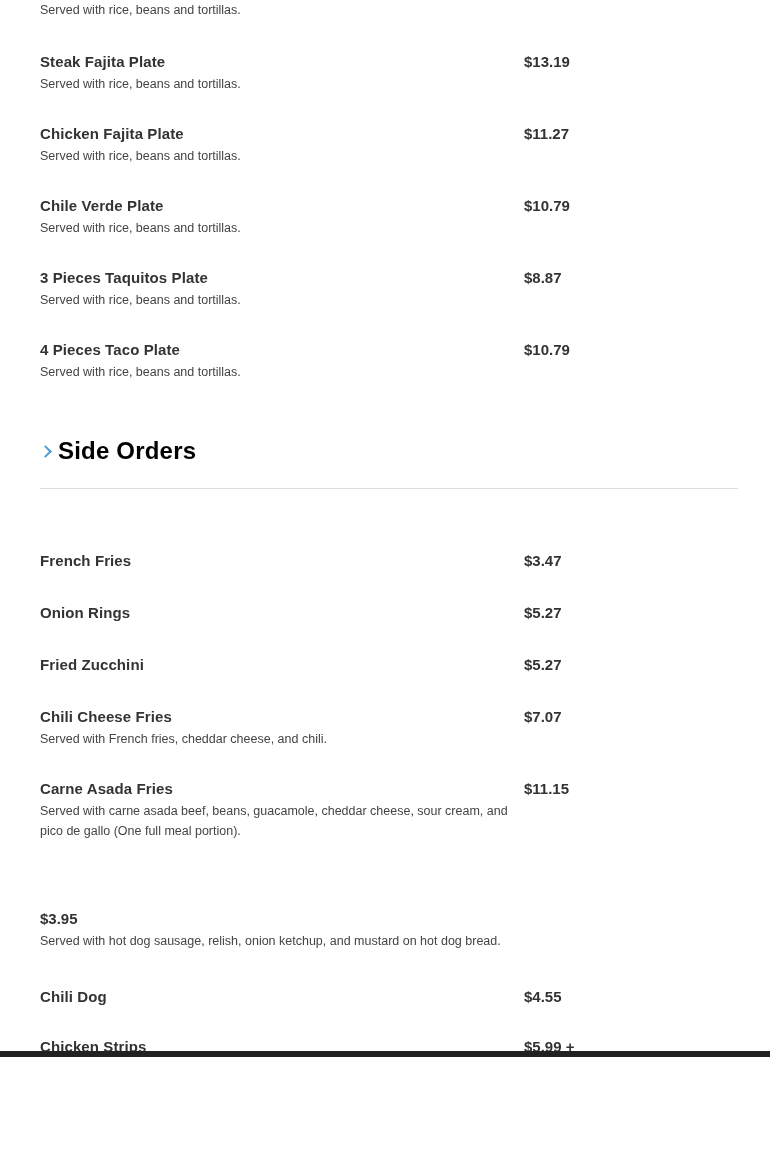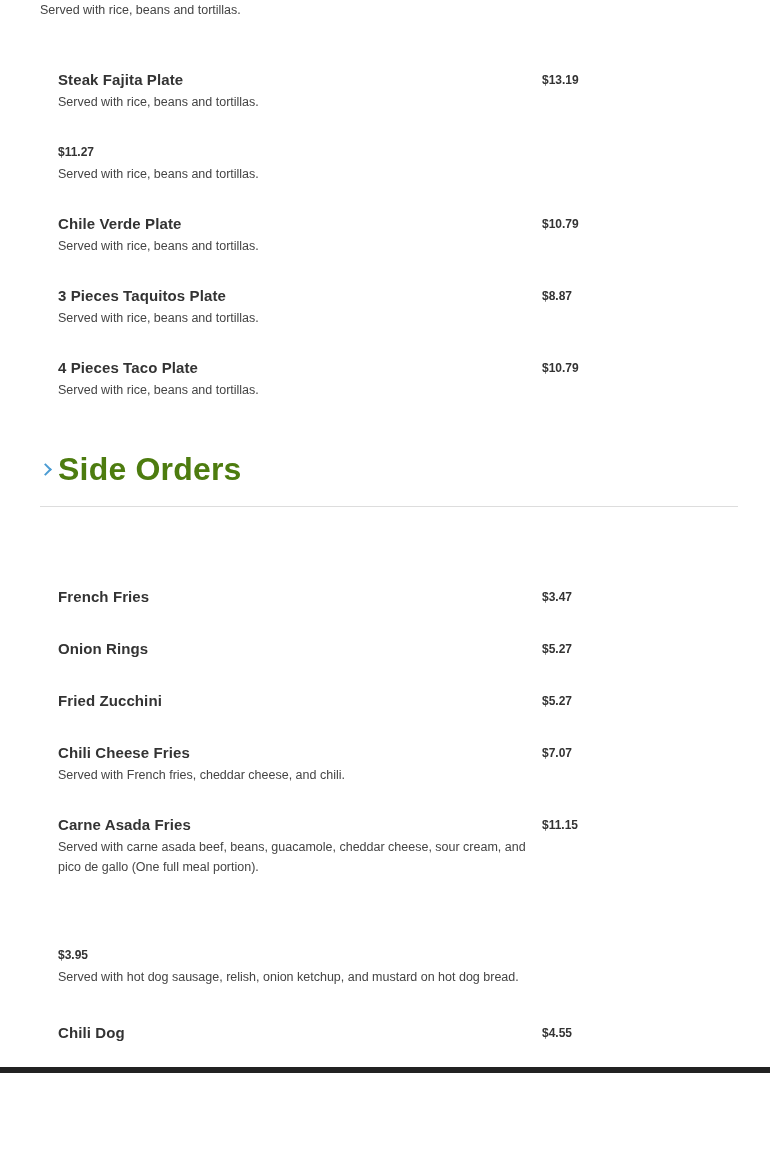--- a/index.html
+++ b/index.html
@@ -16,21 +16,21 @@
     overflow: hidden;
   }
   .page {
     width: 747px;
     position: relative;
   }
   .menu-section {
     padding: 0 0 0 0;
   }
   .items {
-    margin: 18px;
+    margin: 0;
     padding: 0;
     list-style: none;
   }
   .menu-item {
     position: relative;
     padding: 0 34px 0 40px;
     box-sizing: border-box;
   }
   .item-row {
     display: flex;
@@ -41,21 +41,21 @@
     flex: 0 0 484px;
   }
   .item-name {
     font-size: 15px;
     font-weight: bold;
     color: #333333;
     line-height: 20px;
     letter-spacing: 0.1px;
   }
   .item-price {
-    font-size: 12px;
+    font-size: 15px;
     font-weight: bold;
     color: #333333;
     line-height: 20px;
     white-space: nowrap;
   }
   .item-desc {
     font-size: 12.5px;
     font-weight: normal;
     color: #444444;
     line-height: 20px;
@@ -94,23 +94,23 @@
     position: absolute;
     left: 1px;
     top: 4px;
     width: 7px;
     height: 7px;
     border-right: 2px solid #4b9cd3;
     border-top: 2px solid #4b9cd3;
     transform: rotate(45deg);
   }
   .section-title {
-    font-size: 32px;
+    font-size: 24px;
     font-weight: bold;
-    color: #4d7c0f;
+    color: #000000;
     line-height: 30px;
     letter-spacing: 0.2px;
   }
   .section-rule {
     margin: 22px 40px 0 40px;
     border-bottom: 1px solid #dddddd;
     width: 698px;
     box-sizing: border-box;
   }
   .bottom-bar {
@@ -140,20 +140,23 @@
             <div class="item-name">Steak Fajita Plate</div>
           </div>
           <div class="item-price">$13.19</div>
         </div>
         <div class="item-desc">Served with rice, beans and tortillas.</div>
       </li>
       <div class="gap-md"></div>
 
       <li class="menu-item">
         <div class="item-row">
+          <div class="item-main">
+            <div class="item-name">Chicken Fajita Plate</div>
+          </div>
           <div class="item-price">$11.27</div>
         </div>
         <div class="item-desc">Served with rice, beans and tortillas.</div>
       </li>
       <div class="gap-md"></div>
 
       <li class="menu-item">
         <div class="item-row">
           <div class="item-main">
             <div class="item-name">Chile Verde Plate</div>
@@ -269,18 +272,26 @@
       <li class="menu-item">
         <div class="item-row">
           <div class="item-main">
             <div class="item-name">Chili Dog</div>
           </div>
           <div class="item-price">$4.55</div>
         </div>
       </li>
       <div class="gap-md"></div>
 
+      <li class="menu-item">
+        <div class="item-row">
+          <div class="item-main">
+            <div class="item-name">Chicken Strips</div>
+          </div>
+          <div class="item-price">$5.99 +</div>
+        </div>
+      </li>
 
     </ul>
   </div>
 
   <div class="bottom-bar"></div>
 </div>
 
 </body></html>

